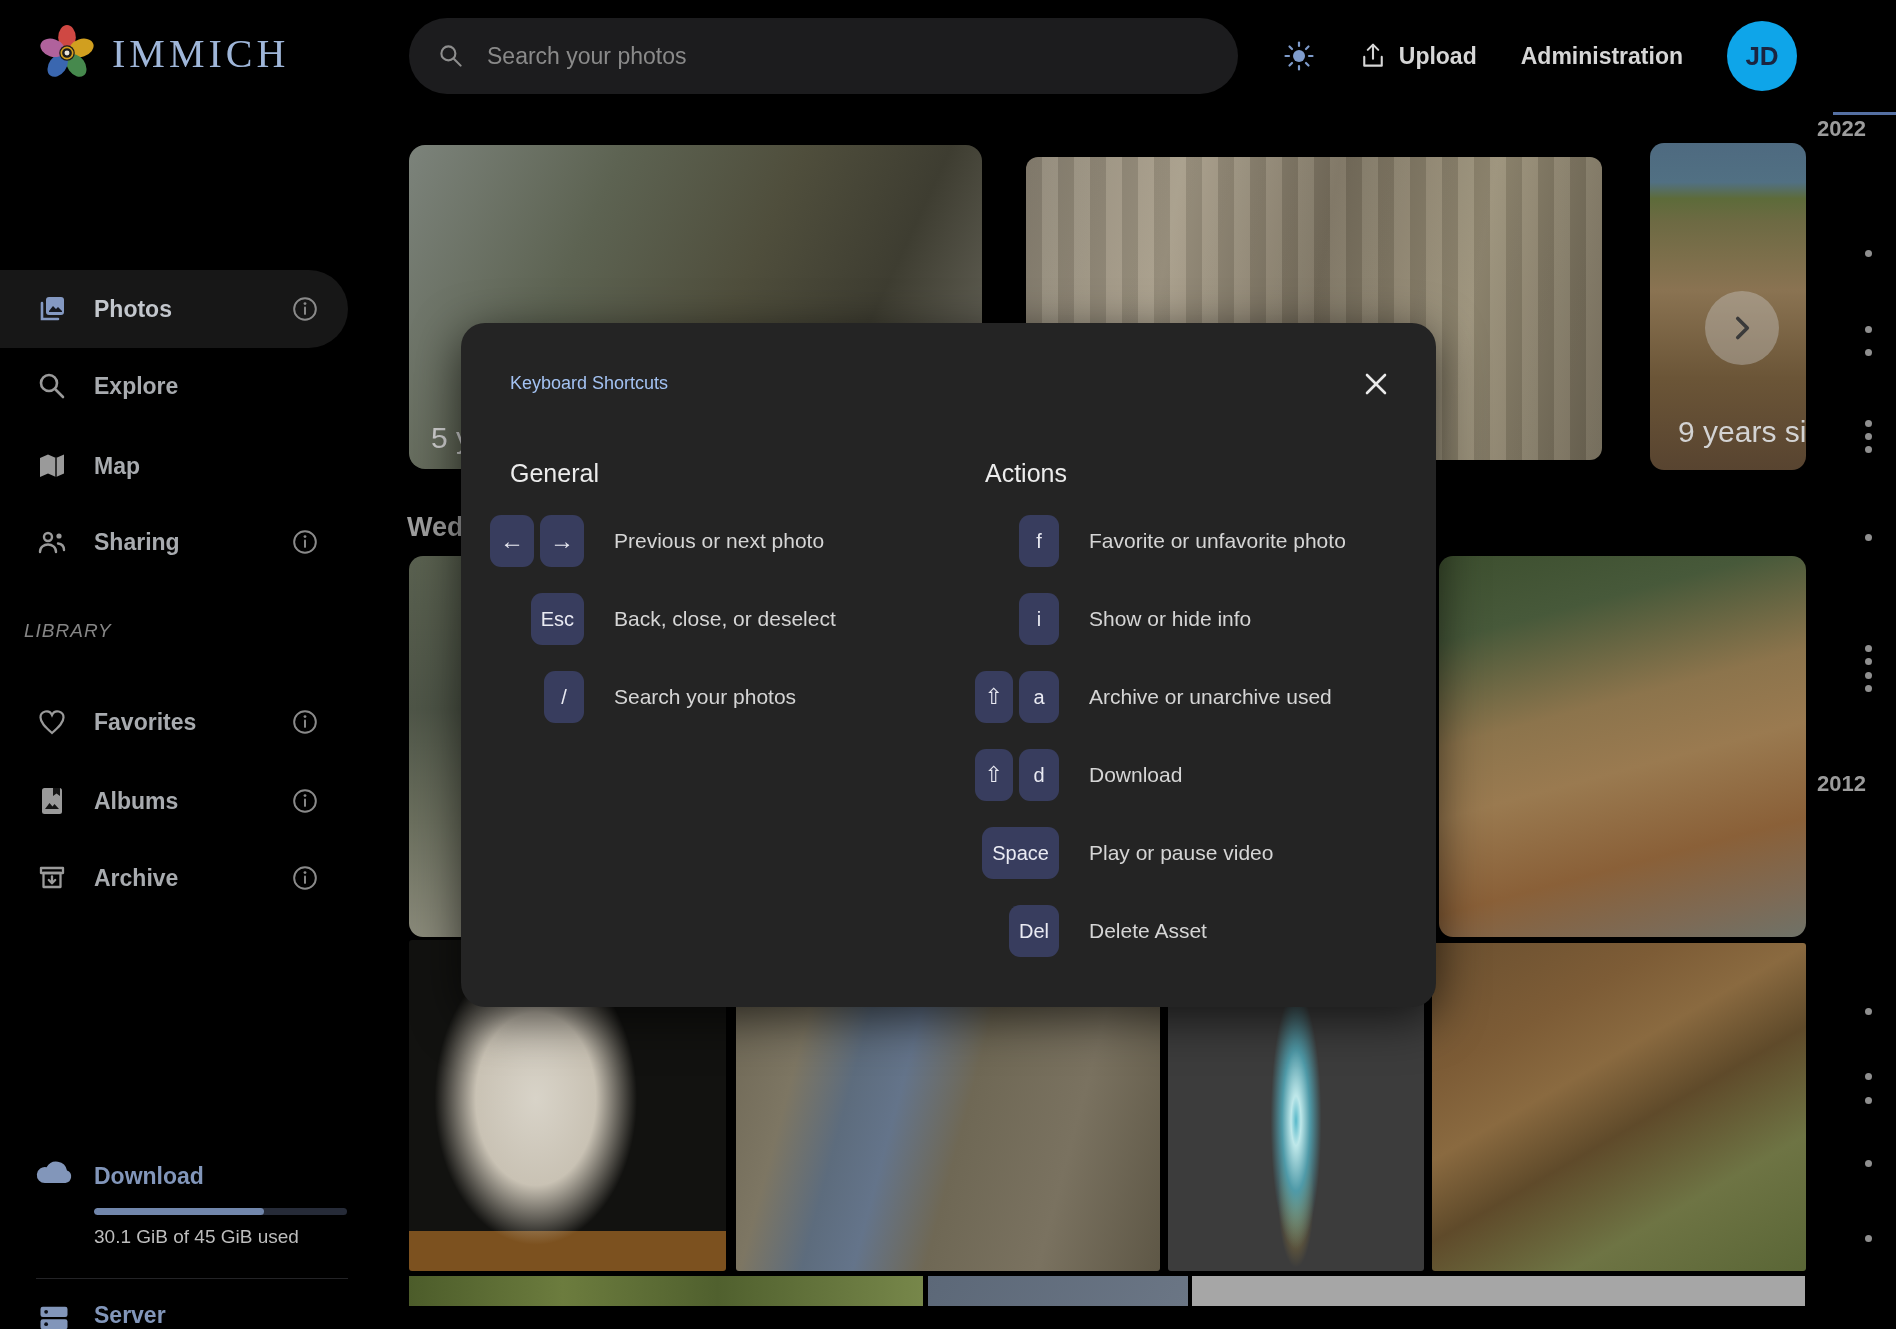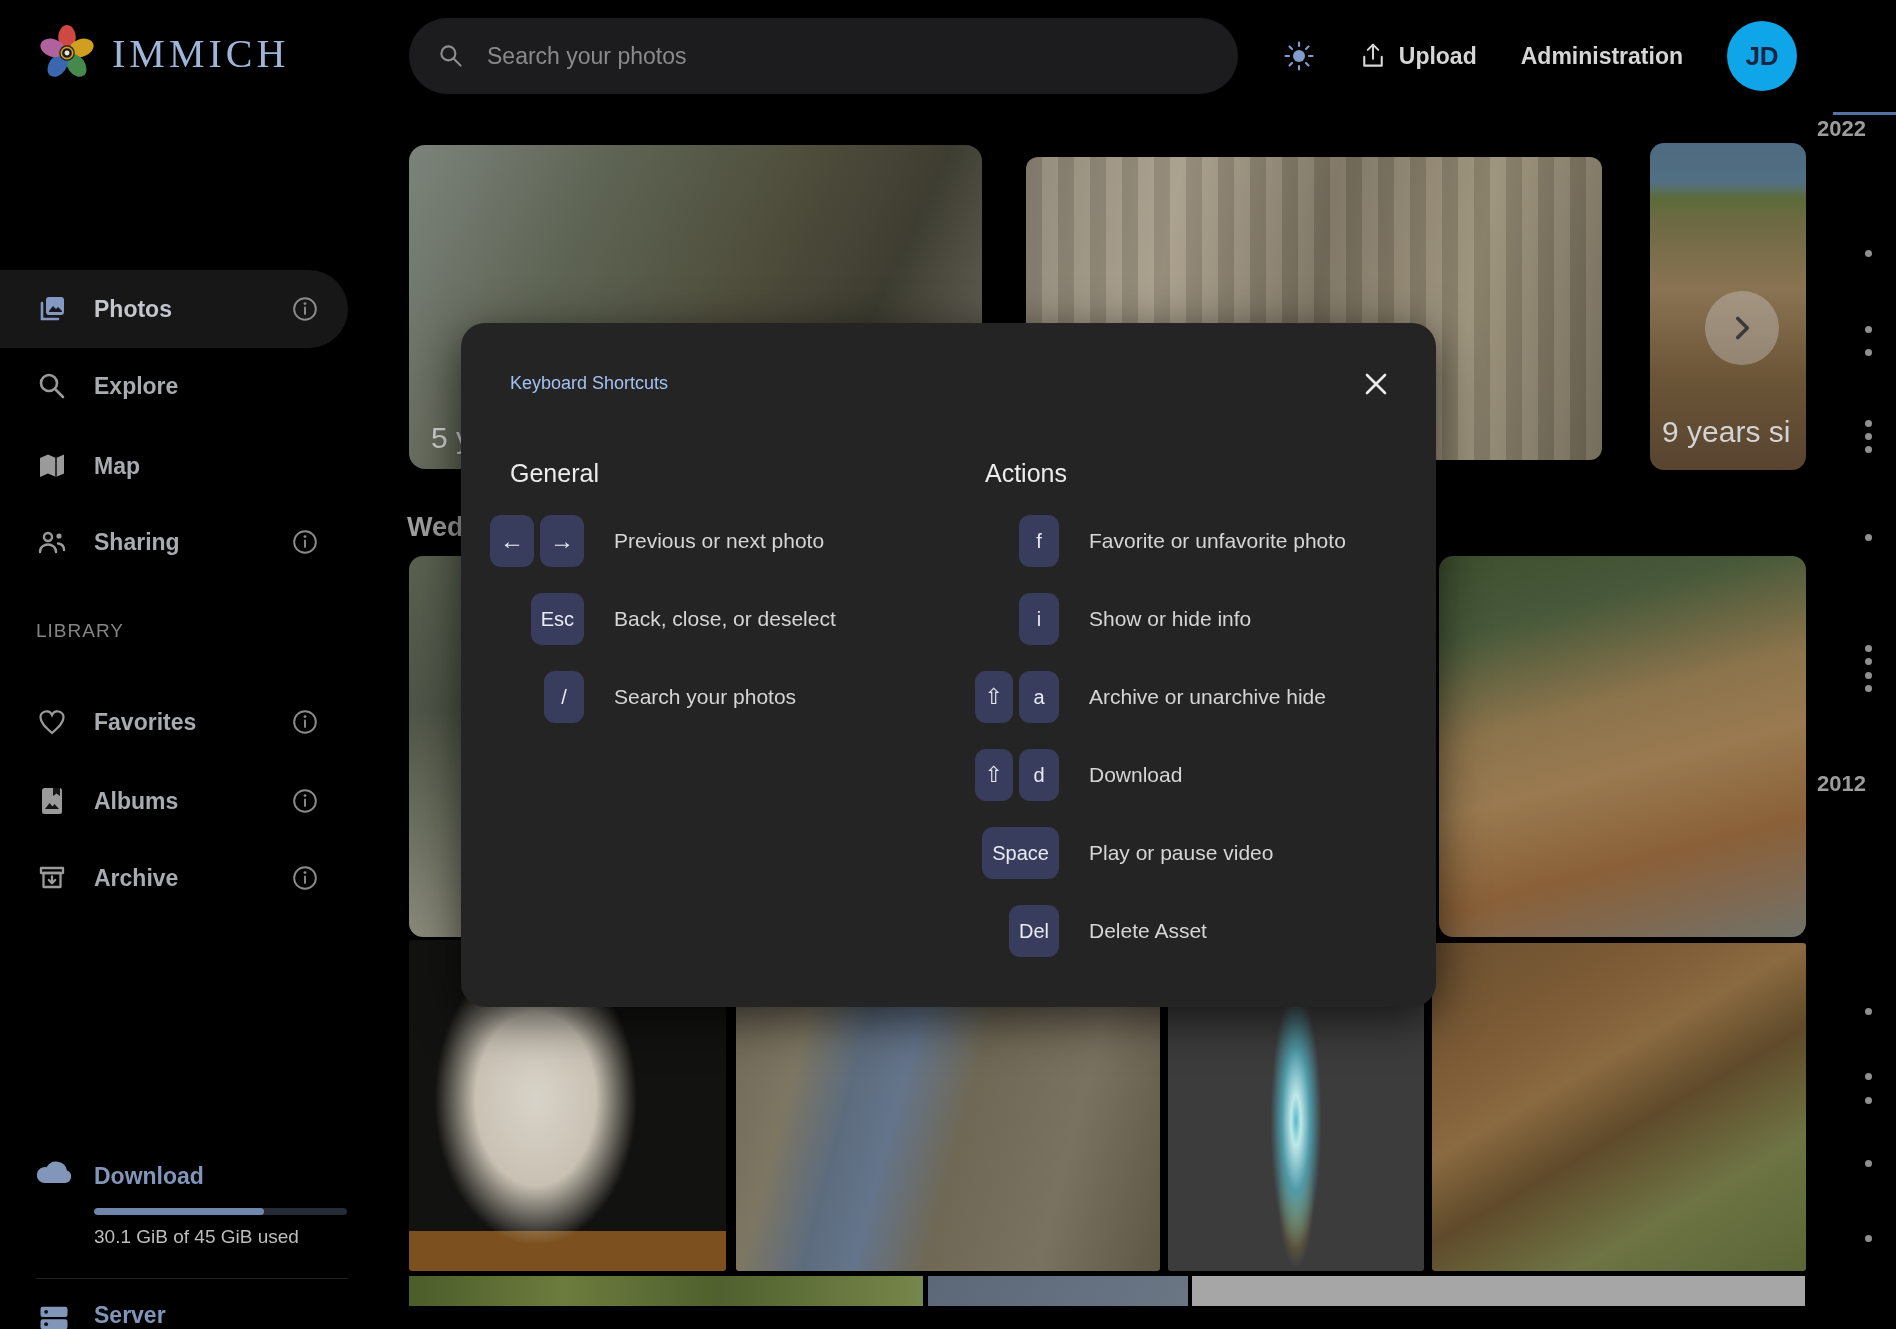--- a/index.html
+++ b/index.html
@@ -20,21 +20,21 @@
   .avatar{width:70px;height:70px;border-radius:50%;background:#0ea5e9;color:#1b2540;font-size:26px;
           font-weight:700;display:flex;align-items:center;justify-content:center;cursor:pointer;}
 
   
   .sidebar{position:absolute;left:0;top:112px;width:348px;height:1217px;background:#000;z-index:3;}
   .side-item{position:absolute;left:0;width:348px;height:78px;display:flex;align-items:center;cursor:pointer;}
   .side-item.active{background:#171717;border-radius:0 40px 40px 0;}
   .side-icon{position:absolute;left:36px;width:32px;height:32px;}
   .side-label{position:absolute;left:94px;font-size:23px;font-weight:600;color:#a8abaf;}
   .info-badge{position:absolute;left:292px;width:26px;height:26px;cursor:pointer;}
-  .section-label{position:absolute;left:36px;top:508px;font-size:19px;letter-spacing:1px;color:#858585;}
+  .section-label{position:absolute;left:24px;top:508px;font-size:19px;letter-spacing:1px;color:#858585;font-style:italic;}
 
   .storage-title,.server-title{position:absolute;left:94px;font-size:23px;font-weight:600;color:#8296ba;}
   .progress{position:absolute;left:94px;top:1096px;width:253px;height:7px;border-radius:4px;background:#262b38;overflow:hidden;}
   .progress-fill{height:100%;background:#7186ab;border-radius:4px;}
   .usage-text{position:absolute;left:94px;top:1114px;font-size:19px;color:#bdbdbd;}
   .side-divider{position:absolute;left:36px;top:1166px;width:312px;height:1px;background:#232326;}
 
   
   .photo{position:absolute;overflow:hidden;z-index:1;cursor:pointer;}
   .memory-label{position:absolute;color:#d3d3d3;font-size:30px;white-space:nowrap;}
@@ -82,21 +82,21 @@
                          linear-gradient(100deg,#8e8676 0%,#a79d89 25%,#7b7260 50%,#9a9078 75%,#6e6654 100%);">
   </div>
 
   <div class="photo" style="left:1650px;top:143px;width:156px;height:327px;border-radius:14px;
               background:linear-gradient(180deg,#4e6a80 0%,#517083 12%,#5d6b3a 17%,#6d6a43 24%,#8a7352 45%,#6b5537 72%,#584430 100%);">
     <div class="chev-btn">
       <svg width="34" height="34" viewBox="0 0 32 32">
         <polyline points="12,7 21,16 12,25" fill="none" stroke="#3a3a3a" stroke-width="3.4" stroke-linecap="round" stroke-linejoin="round"></polyline>
       </svg>
     </div>
-    <span class="memory-label" style="left:12px;top:272px;">9 years si</span>
+    <span class="memory-label" style="left:28px;top:272px;">9 years si</span>
   </div>
 
   <div class="date-header">Wed,</div>
 
   <div class="photo" style="left:409px;top:556px;width:340px;height:381px;border-radius:14px;
               background:linear-gradient(180deg,#5a6150 0%,#4e5547 40%,#6b6f5e 70%,#8a8a7a 100%);"></div>
 
   <div class="photo" style="left:1439px;top:556px;width:367px;height:381px;border-radius:14px;
               background:linear-gradient(165deg,#3d4f2f 0%,#47593a 18%,#8c744c 40%,#9a7a50 55%,#8a6038 75%,#7d6a55 90%,#6f7268 100%);"></div>
 
@@ -362,21 +362,21 @@
           <div class="keys">
             <span class="key">i</span>
           </div>
           <span class="row-label">Show or hide info</span>
         </div>
         <div class="srow">
           <div class="keys">
             <span class="key key-mod">⇧</span>
             <span class="key">a</span>
           </div>
-          <span class="row-label">Archive or unarchive hide</span>
+          <span class="row-label">Archive or unarchive used</span>
         </div>
         <div class="srow">
           <div class="keys">
             <span class="key key-mod">⇧</span>
             <span class="key">d</span>
           </div>
           <span class="row-label">Download</span>
         </div>
         <div class="srow">
           <div class="keys">

